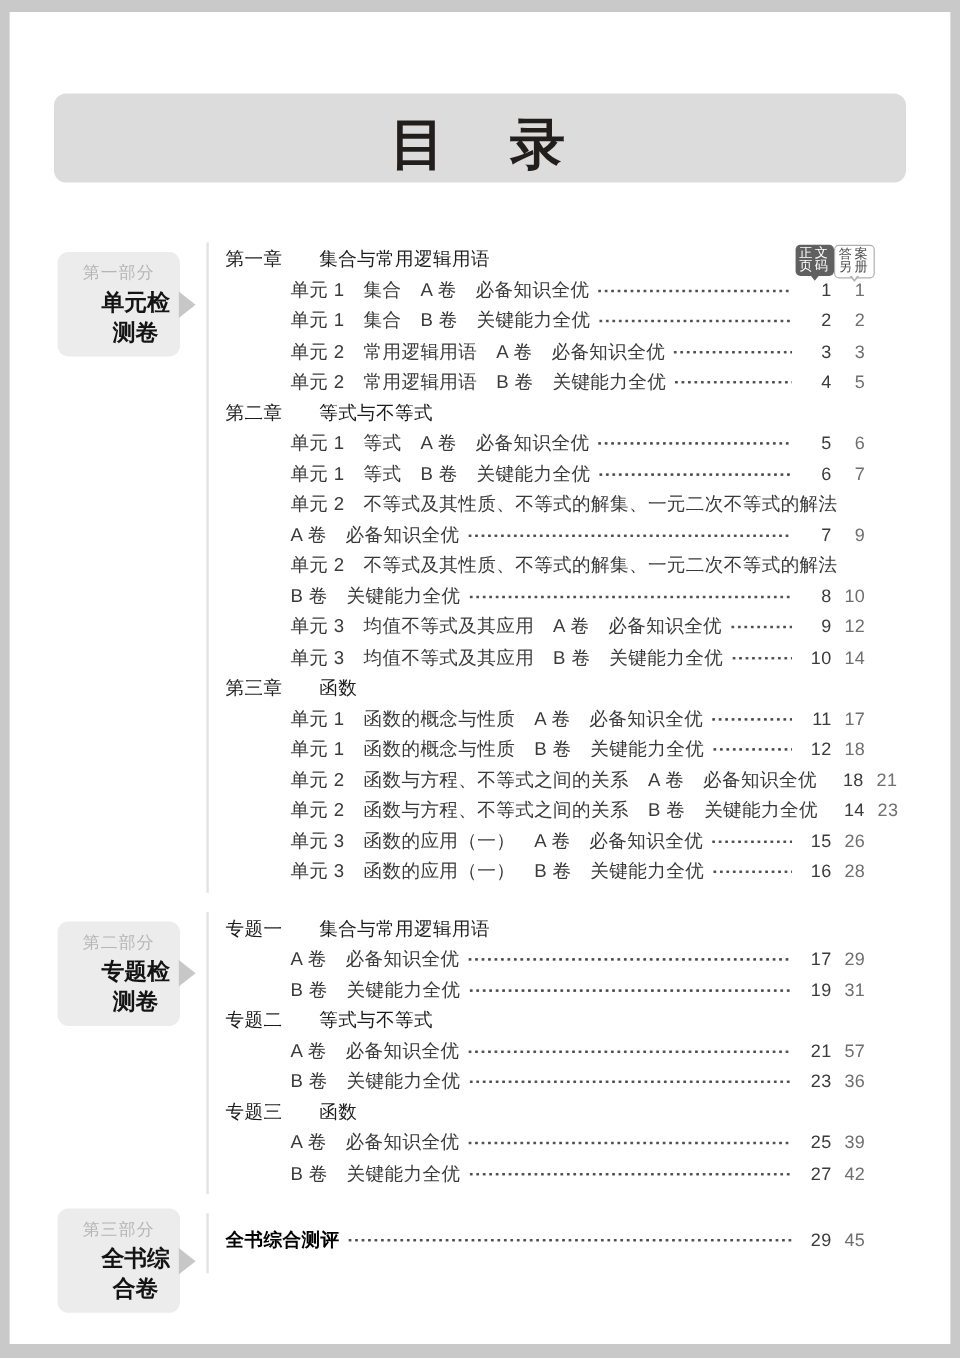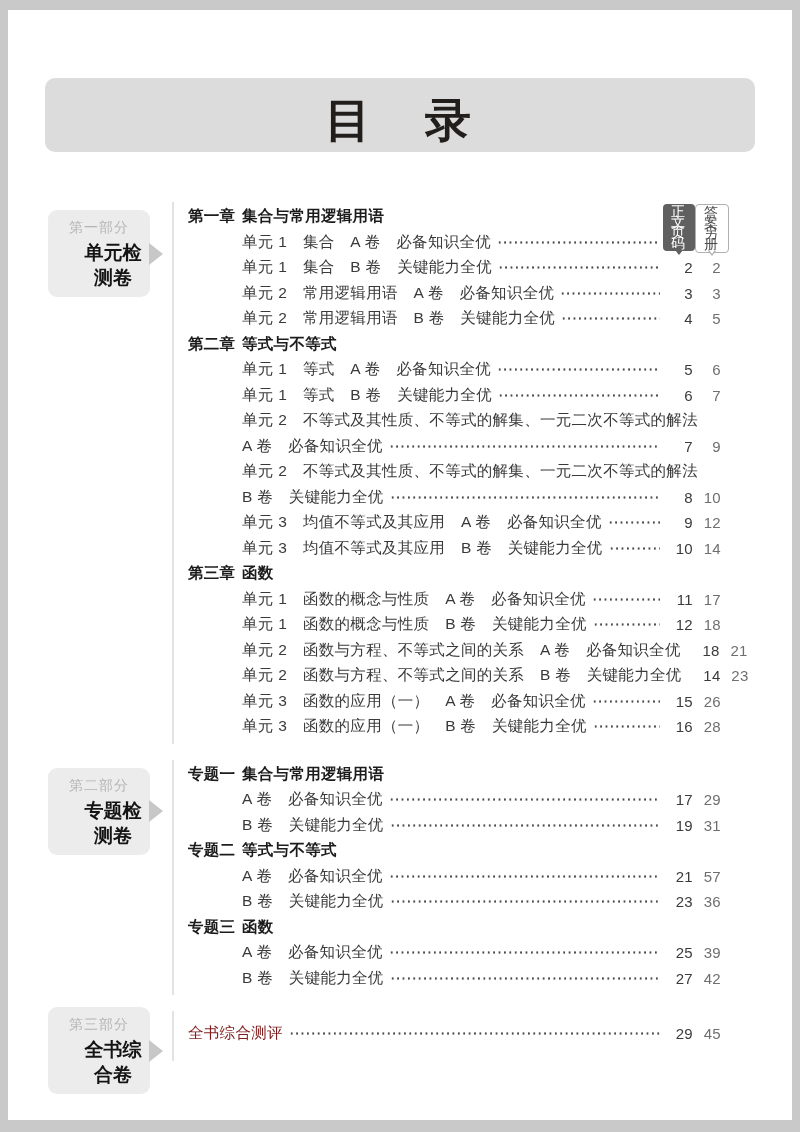--- a/index.html
+++ b/index.html
@@ -33,21 +33,21 @@
   .content {
     position: absolute;
     left: 40px; top: 192px;
     width: 704px;
   }
   
   .col-badge {
     position: absolute;
     width: 30px;
     border-radius: 4px;
-    font-size: 14px;
+    font-size: 11px;
     line-height: 10.5px;
     text-align: center;
     padding: 2px 1px 3px;
     z-index: 3;
     top: 2px;
   }
   .col-badge span { display: block; letter-spacing: 2px; }
   .col-badge-dark {
     right: 57px;
     background: #606060;
@@ -132,23 +132,23 @@
   .section:last-child .section-body { padding: 10px 0 14px 14px; }
   .row {
     display: flex;
     align-items: center;
     height: 25.5px;
     font-size: 15.5px;
     color: #3a3a3a;
     letter-spacing: 0.3px;
   }
   .row.indent { padding-left: 54px; }
-  .row.bold .lbl { font-weight: normal; color: #7f1d1d; }
+  .row.bold .lbl { font-weight: bold; color: #000000; }
   .row .lbl { white-space: pre; }
-  .heading { font-weight: bold; color: #1c1c1c; }
+  .heading { font-weight: normal; color: #1c1c1c; gap: 24px; }
   .heading .no { width: 54px; flex: none; }
   .dots {
     flex: 1;
     height: 16px;
     margin: 0 3px 0 6px;
     background-image: radial-gradient(circle, #4b4b4b 1.05px, transparent 1.35px);
     background-size: 5.4px 5.4px;
     background-repeat: repeat-x;
     background-position: left center;
   }

